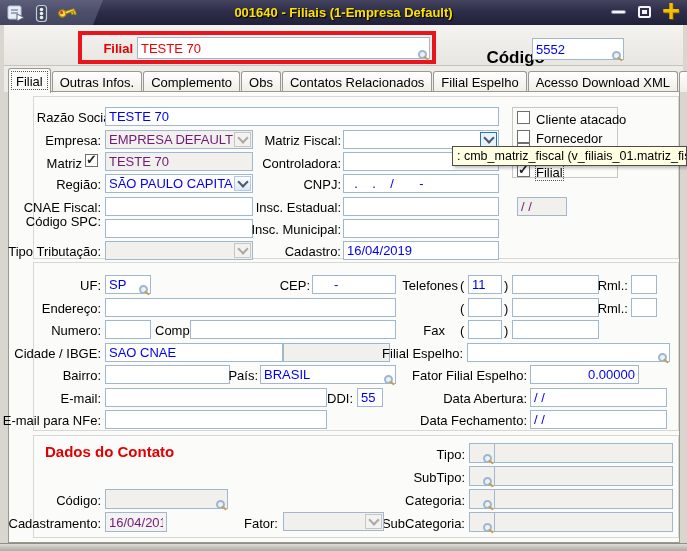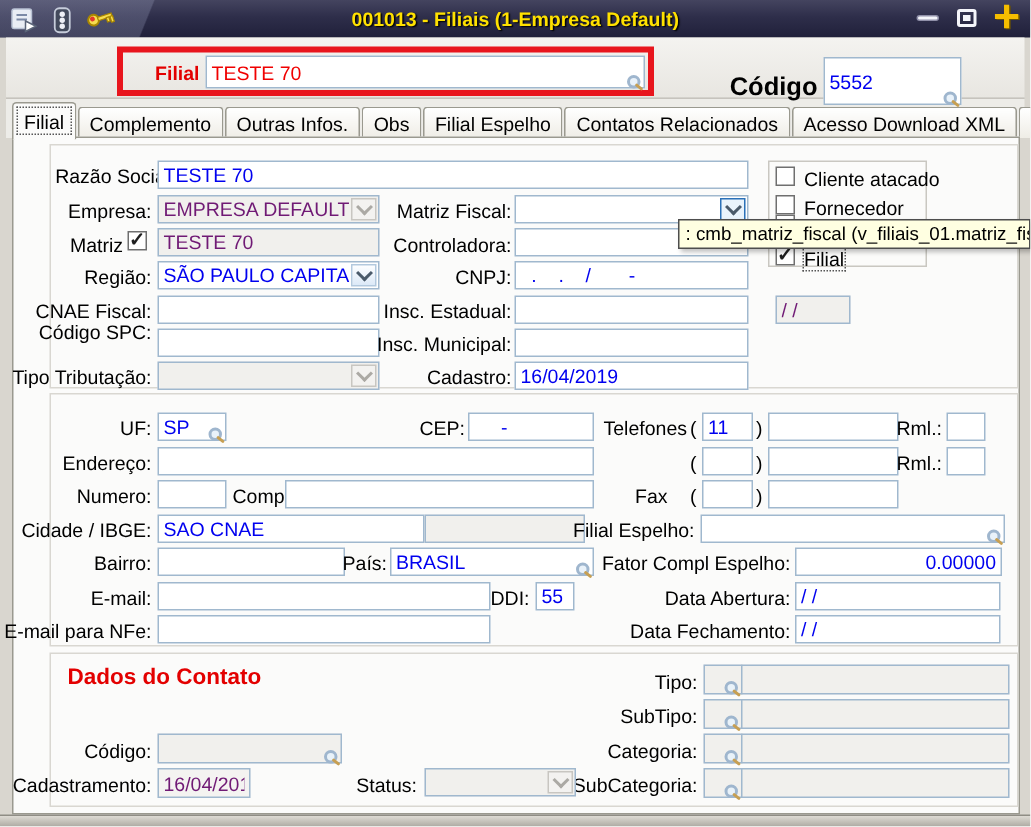--- a/index.html
+++ b/index.html
@@ -96,46 +96,46 @@
     </span>
     <span class="tb-ico" style="left:56px">
       <svg width="20" height="18" viewBox="0 0 20 18" style="transform:rotate(-18deg)">
           <circle cx="5.5" cy="8" r="3.6" fill="#F7DD4F" stroke="#A98600" stroke-width="1.3"></circle>
           <circle cx="5" cy="7" r="1.6" fill="#E23A2E"></circle>
           <rect x="8.5" y="7" width="9.5" height="2.4" fill="#F7DD4F" stroke="#A98600" stroke-width="0.8"></rect>
           <rect x="14" y="9" width="1.8" height="3" fill="#F7DD4F" stroke="#A98600" stroke-width="0.8"></rect>
           <rect x="16.6" y="9" width="1.8" height="4" fill="#F7DD4F" stroke="#A98600" stroke-width="0.8"></rect>
         </svg>
     </span>
-    <div class="title">001013 - Filiais (1-Empresa Default)</div>
+    <div class="title">001640 - Filiais (1-Empresa Default)</div>
     <span class="btn-min"></span>
     <span class="btn-max"></span>
     <span class="btn-add">+</span>
   </div>
 
   <div class="hdr"></div>
   <div class="redbox"></div>
   <span class="lbl b redl" style="right:554px;top:41px">Filial</span>
   <div class="inp redv" style="left:137px;top:37px;width:293px;height:22px">
     <span class="t">TESTE 70</span>
       <span class="mag"></span>
   </div>
   <span class="lbl b" style="right:142px;top:48px;font-size:17px">Código</span>
-  <div class="inp" style="left:549px;top:38px;width:92px;height:32px">
+  <div class="inp" style="left:532px;top:38px;width:92px;height:22px">
     <span class="t">5552</span>
       <span class="mag"></span>
   </div>
 
   <div class="tabsbar">
     <div class="tab active">Filial</div>
+    <div class="tab">Outras Infos.</div>
     <div class="tab">Complemento</div>
-    <div class="tab">Outras Infos.</div>
     <div class="tab">Obs</div>
+    <div class="tab">Contatos Relacionados</div>
     <div class="tab">Filial Espelho</div>
-    <div class="tab">Contatos Relacionados</div>
     <div class="tab">Acesso Download XML</div>
     <div class="tab">Log</div>
 
   </div>
 
   <div class="panel"></div>
   <div class="grp" style="left:33px;top:96px;width:646px;height:163px"></div>
   <div class="grp" style="left:33px;top:262px;width:646px;height:169px"></div>
   <div class="grp" style="left:33px;top:435px;width:646px;height:103px"></div>
 
@@ -316,22 +316,22 @@
   <div class="inp" style="left:512px;top:320px;width:87px;height:19px">
       <span class="t"></span>
     </div>
 
   <span class="lbl" style="right:224px;top:346px">Filial Espelho:</span>
   <div class="inp" style="left:467px;top:343px;width:203px;height:19px">
       <span class="t"></span>
       <span class="mag"></span>
     </div>
 
-  <span class="lbl" style="right:160px;top:368px">Fator Compl Espelho:</span>
-  <div class="inp rt" style="left:530px;top:365px;width:138px;height:19px">
+  <span class="lbl" style="right:160px;top:368px">Fator Filial Espelho:</span>
+  <div class="inp rt" style="left:530px;top:365px;width:109px;height:19px">
       <span class="t">0.00000</span>
     </div>
 
   <span class="lbl" style="right:160px;top:391px">Data Abertura:</span>
   <div class="inp" style="left:530px;top:388px;width:137px;height:19px">
       <span class="t">/ /</span>
     </div>
 
   <span class="lbl" style="right:160px;top:413px">Data Fechamento:</span>
   <div class="inp" style="left:530px;top:410px;width:137px;height:19px">
@@ -376,20 +376,20 @@
   <div class="inp dis" style="left:105px;top:489px;width:123px;height:20px">
       <span class="t"></span>
       <span class="mag"></span>
     </div>
 
   <span class="lbl" style="right:586px;top:516px">Cadastramento:</span>
   <div class="inp dis" style="left:105px;top:512px;width:62px;height:20px;background:#F4F3F1">
       <span class="t">16/04/2019</span>
     </div>
 
-  <span class="lbl" style="right:409px;top:516px">Status:</span>
+  <span class="lbl" style="right:409px;top:516px">Fator:</span>
   <div class="inp dis combo" style="left:283px;top:512px;width:101px;height:19px">
       <span class="t"></span>
       <span class="arrow"></span>
     </div>
 
   <div class="strip"></div>
 </div>
 
 </body></html>

